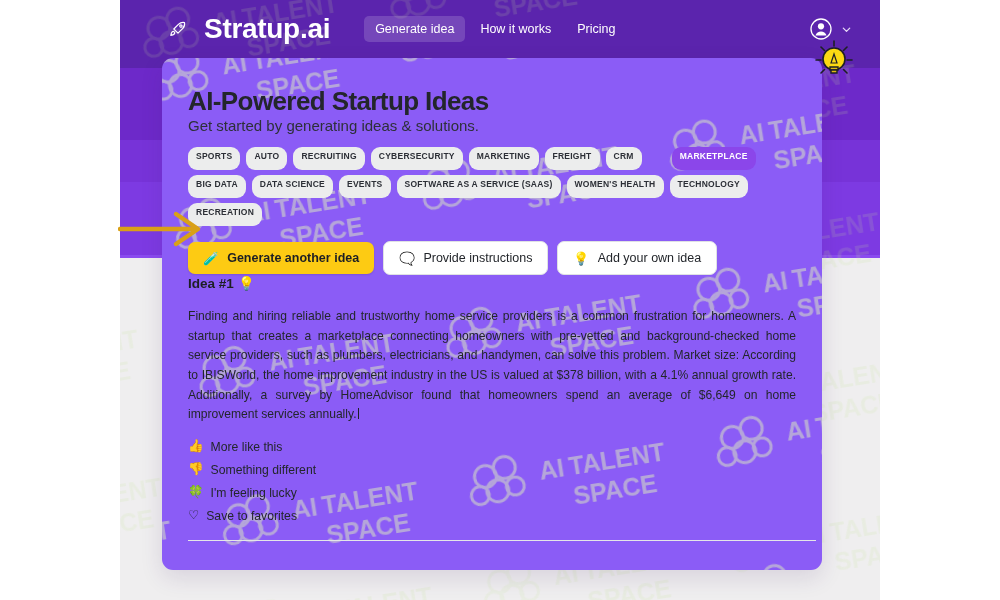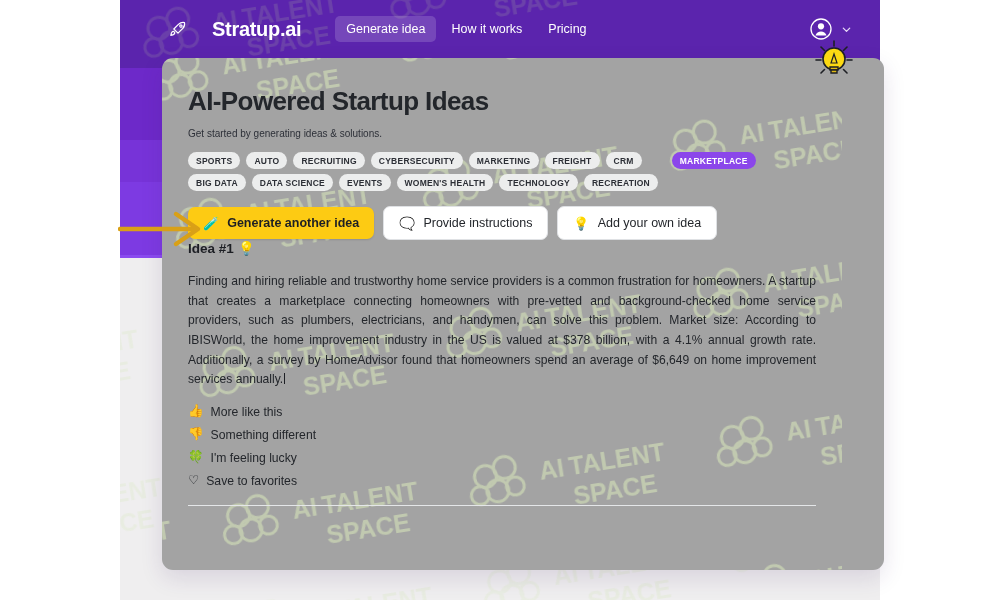--- a/index.html
+++ b/index.html
@@ -51,23 +51,23 @@
     left: 120px; top: 0;
     width: 760px; height: 58px;
     display: flex;
     align-items: center;
     padding: 0 28px 0 48px;
     z-index: 5;
   }
   .brand {
     display: flex;
     align-items: center;
-    gap: 24px;
+    gap: 16px;
     color: #ffffff;
-    font-size: 20px;
+    font-size: 28px;
     font-weight: bold;
     letter-spacing: -0.3px;
   }
   .brand-icon { display: flex; align-items: center; }
 
   .nav-links {
     display: flex;
     align-items: center;
     gap: 4px;
     margin-left: 34px;
@@ -99,23 +99,23 @@
     width: 44px;
     height: 44px;
     z-index: 7;
   }
 
   
   .card {
     position: absolute;
     left: 162px;
     top: 58px;
-    width: 722px;
+    width: 660px;
     height: 512px;
-    background: #a3a3a3;
+    background: #8b5cf6;
     border-radius: 11px;
     box-shadow: 0 8px 22px rgba(60,30,100,0.13);
     z-index: 6;
     padding: 28px 26px 0 26px;
     overflow: hidden;
   }
 
   .card-watermark {
     position: absolute;
     left: 0; top: 0;
@@ -127,40 +127,39 @@
   .card-inner { position: relative; z-index: 2; }
 
   .page-title {
     font-size: 26px;
     font-weight: bold;
     color: #23262b;
     letter-spacing: -0.6px;
     line-height: 1.2;
   }
   .page-subtitle {
-    margin-top: 11px;
-    font-size: 10px;
+    font-size: 15px;
     color: #2d3038;
   }
 
   
   .tags {
     margin-top: 13px;
     display: flex;
     flex-wrap: wrap;
     gap: 5px 6px;
     max-width: 625px;
   }
   .tag {
     background: #eceded;
     color: #2c2f36;
     font-size: 8.5px;
     font-weight: bold;
     letter-spacing: 0.25px;
-    padding: 4px 8px 3px 8px;
+    padding: 4px 8px 9px 8px;
     border-radius: 9px;
     white-space: nowrap;
     cursor: pointer;
   }
   .tag.active { background: #8b46ea; color: #ffffff; margin-left: 24px; }
 
   
   .actions-row {
     margin-top: 15px;
     display: flex;
@@ -402,20 +401,21 @@
         <span class="tag">AUTO</span>
         <span class="tag">RECRUITING</span>
         <span class="tag">CYBERSECURITY</span>
         <span class="tag">MARKETING</span>
         <span class="tag">FREIGHT</span>
         <span class="tag">CRM</span>
         <span class="tag active">MARKETPLACE</span>
         <span class="tag">BIG DATA</span>
         <span class="tag">DATA SCIENCE</span>
         <span class="tag">EVENTS</span>
+        <span class="tag">SOFTWARE AS A SERVICE (SAAS)</span>
         <span class="tag">WOMEN'S HEALTH</span>
         <span class="tag">TECHNOLOGY</span>
         <span class="tag">RECREATION</span>
       </div>
 
       <div class="actions-row">
         <div class="btn btn-primary">
           <span class="btn-emoji">🧪</span>
           <span>Generate another idea</span>
         </div>

